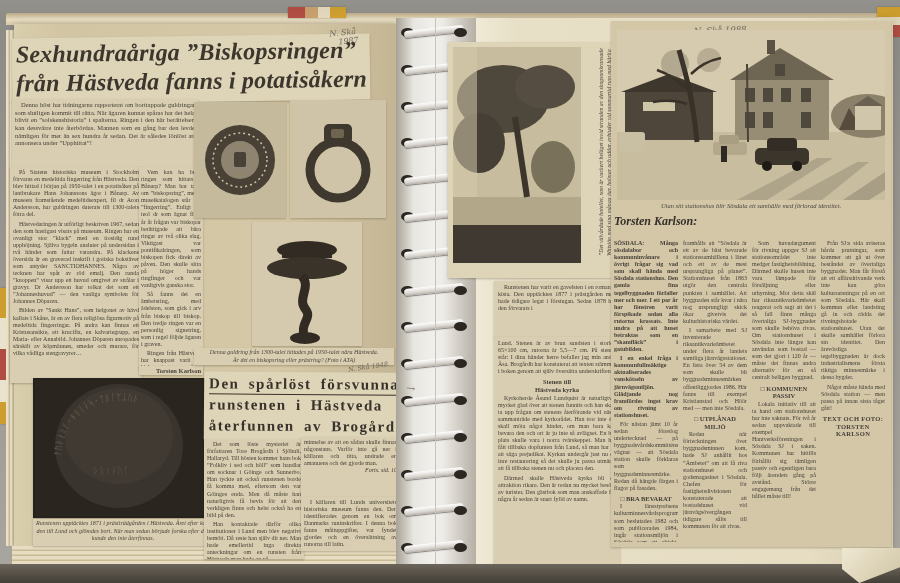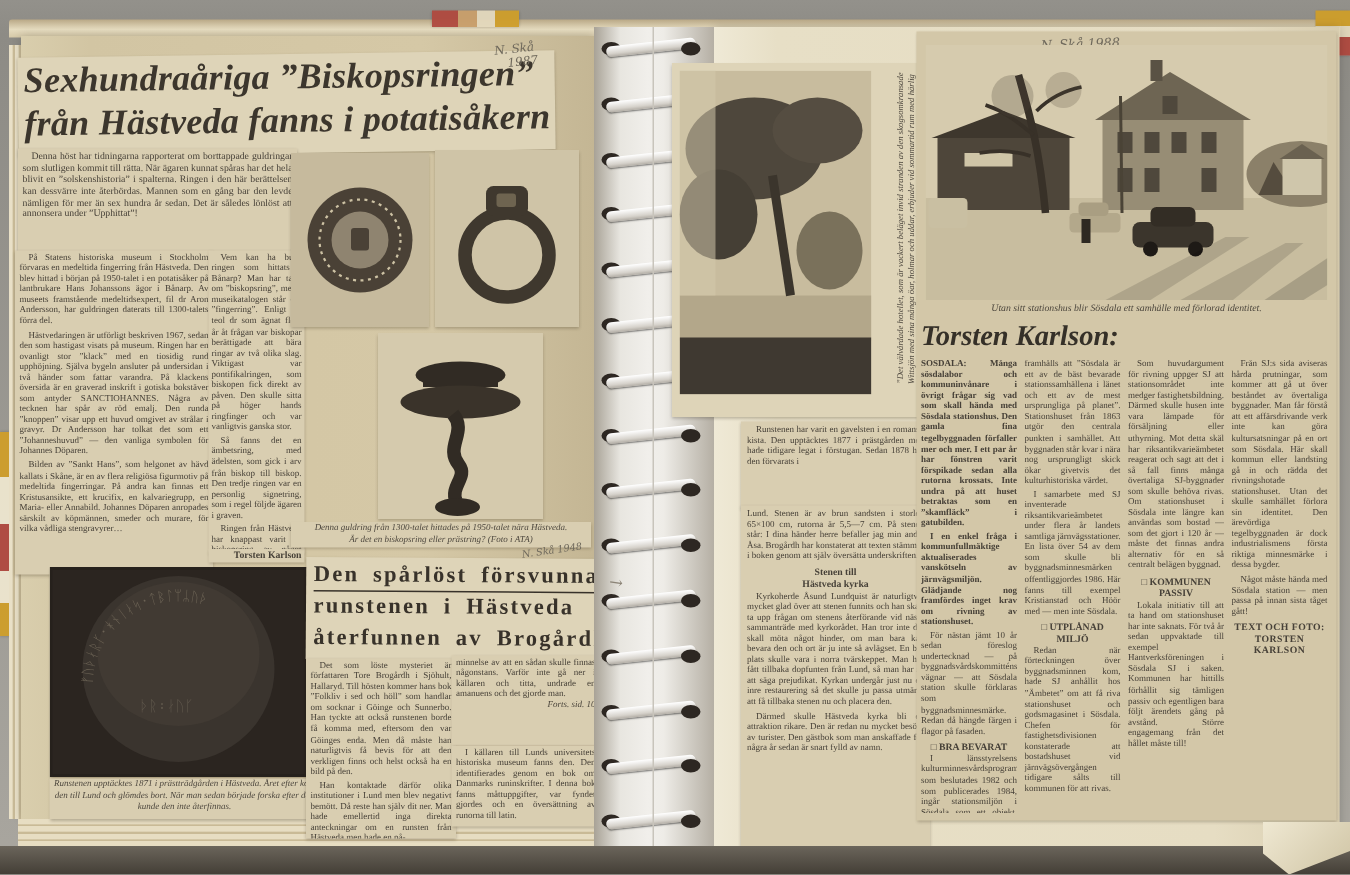--- a/index.html
+++ b/index.html
@@ -43,21 +43,21 @@
   .headline1{font-style:italic;font-weight:700;font-size:24px;line-height:1.22;color:#3c362d;
      letter-spacing:.2px;white-space:nowrap;}
   .headline2{font-weight:700;font-size:15px;line-height:1.35;color:#38322a;letter-spacing:1.5px;
      word-spacing:4px;white-space:nowrap;}
   .cap{font-size:6px;font-style:italic;text-align:center;line-height:1.25;color:#4c463d;}
   .subhead{font-weight:bold;font-size:6.5px;text-align:center;margin:3px 0 1px;}
   .byline{font-weight:bold;font-size:6.5px;text-align:right;}
   .forts{font-style:italic;font-size:6px;text-align:right;margin-top:2px;}
   .credits{font-weight:bold;font-size:6.5px;text-align:center;margin-top:3px;letter-spacing:.3px;}
   .hand{font-family:"DejaVu Serif",serif;font-style:italic;color:#6f695c;font-size:8px;line-height:1.1;}
-  .kheading{font-style:italic;font-weight:700;font-size:19px;color:#353028;}
+  .kheading{font-style:italic;font-weight:700;font-size:12px;color:#353028;}
   .tape{position:absolute;opacity:.95;box-shadow:0 0 2px rgba(0,0,0,.25);}
   .photo{position:absolute;overflow:hidden;}
   .col{position:absolute;overflow:hidden;}
 </style>
 </head>
 <body>
 
 <div class="scene">
 
   <div class="album-top-edge"></div>

